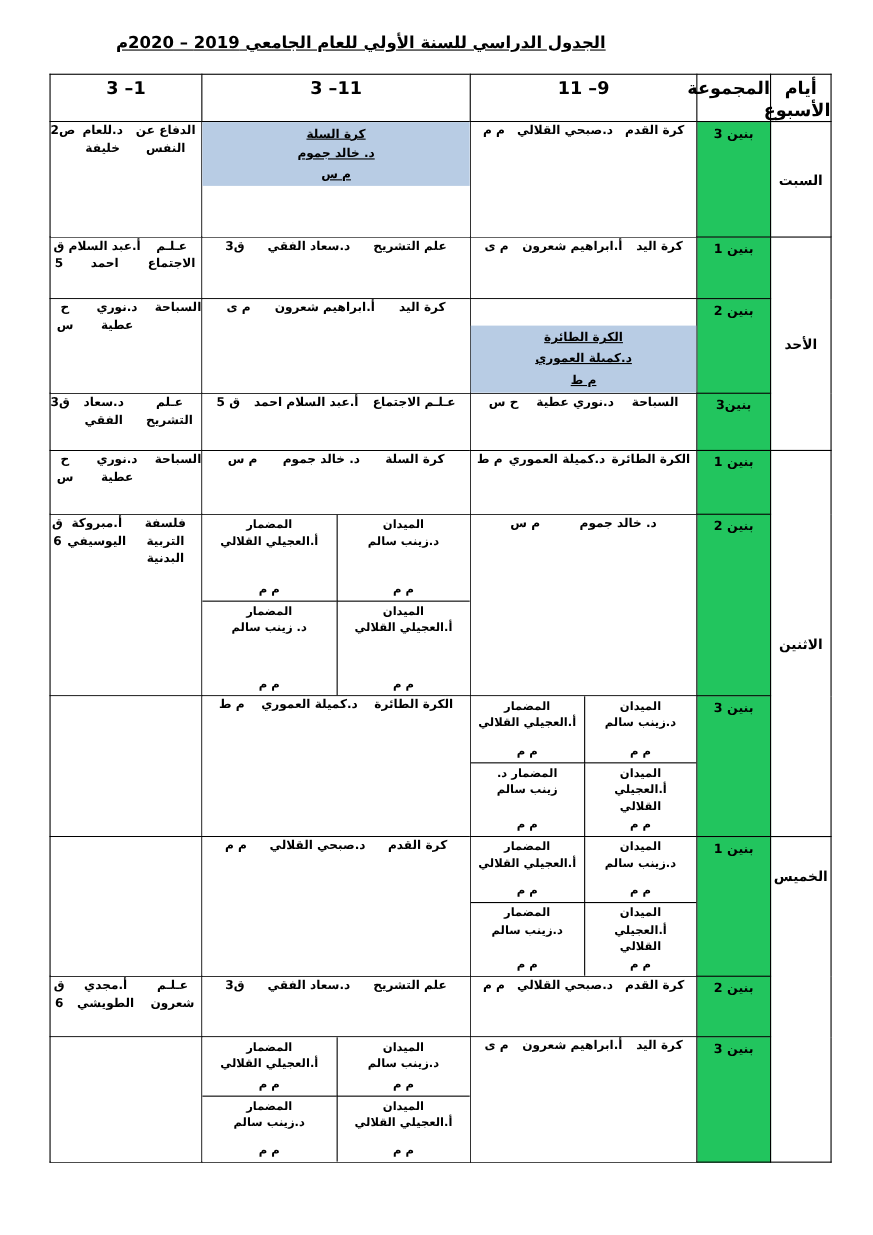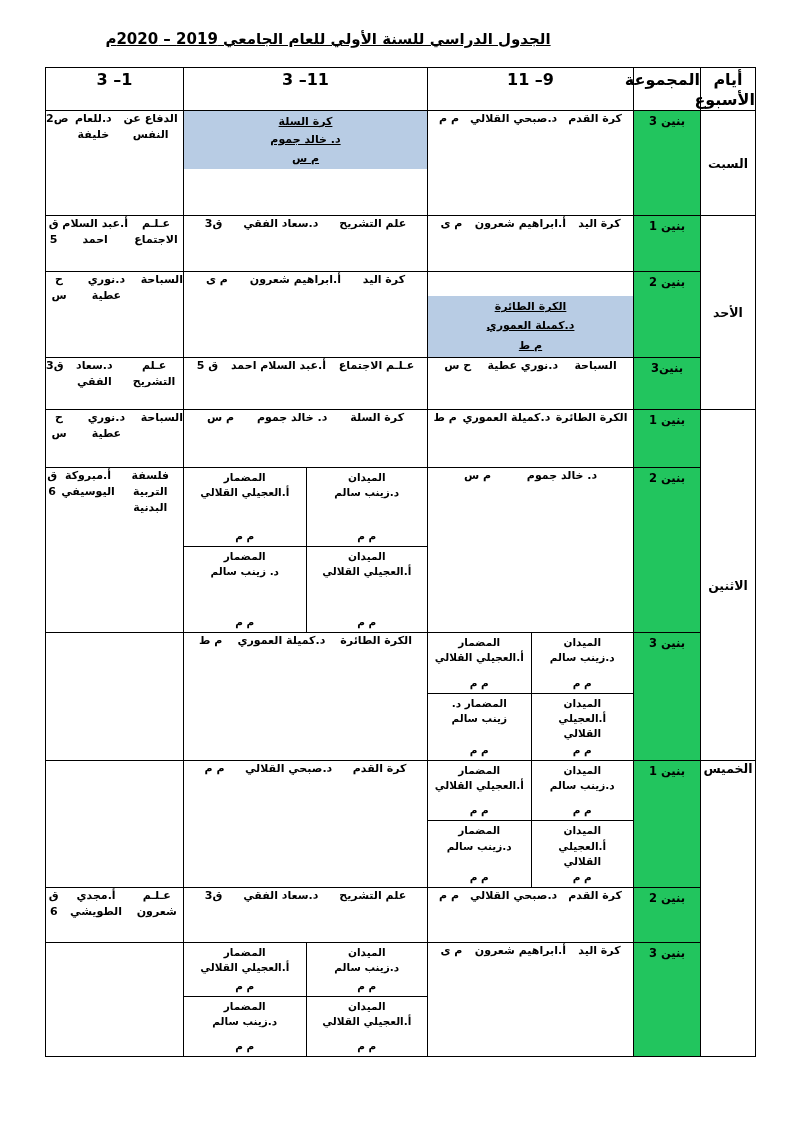--- a/index.html
+++ b/index.html
@@ -14,21 +14,21 @@
   }
   table.sched{
     position:absolute;top:67px;left:45px;width:710px;
     border-collapse:collapse;table-layout:fixed;direction:rtl;
   }
   col.c-day{width:55px;} col.c-grp{width:67px;}
   col.c-t9{width:206px;} col.c-t11{width:244px;} col.c-t1{width:138px;}
   th,td{border:1px solid #000;padding:0;}
   th{font-size:16px;font-weight:bold;vertical-align:top;padding-top:2px;line-height:1.25;}
   td.day{vertical-align:middle;text-align:center;font-size:12.5px;background:#fff;margin-left:10px;}
-  td.day.top-label{vertical-align:top;}
+  td.day.top-label{vertical-align:top;padding-top:28px;}
   td.grp{vertical-align:top;text-align:center;font-size:11.5px;padding-top:3px;background:#22c55e;}
   td.c{position:relative;font-size:11px;background:#fff;}
   .bg-blue{background:#b8cce4;text-decoration:underline;}
   .bg-darkgray{background:#7a7a7a;}
   .bg-lightgray{background:#d9d9d9;}
   .fill{position:absolute;inset:0;display:flex;flex-direction:row;
         justify-content:space-evenly;text-align:center;}
   .part{position:absolute;left:0;right:0;display:flex;flex-direction:column;
         justify-content:space-evenly;text-align:center;}
   .part.top{top:0;height:56%;}

